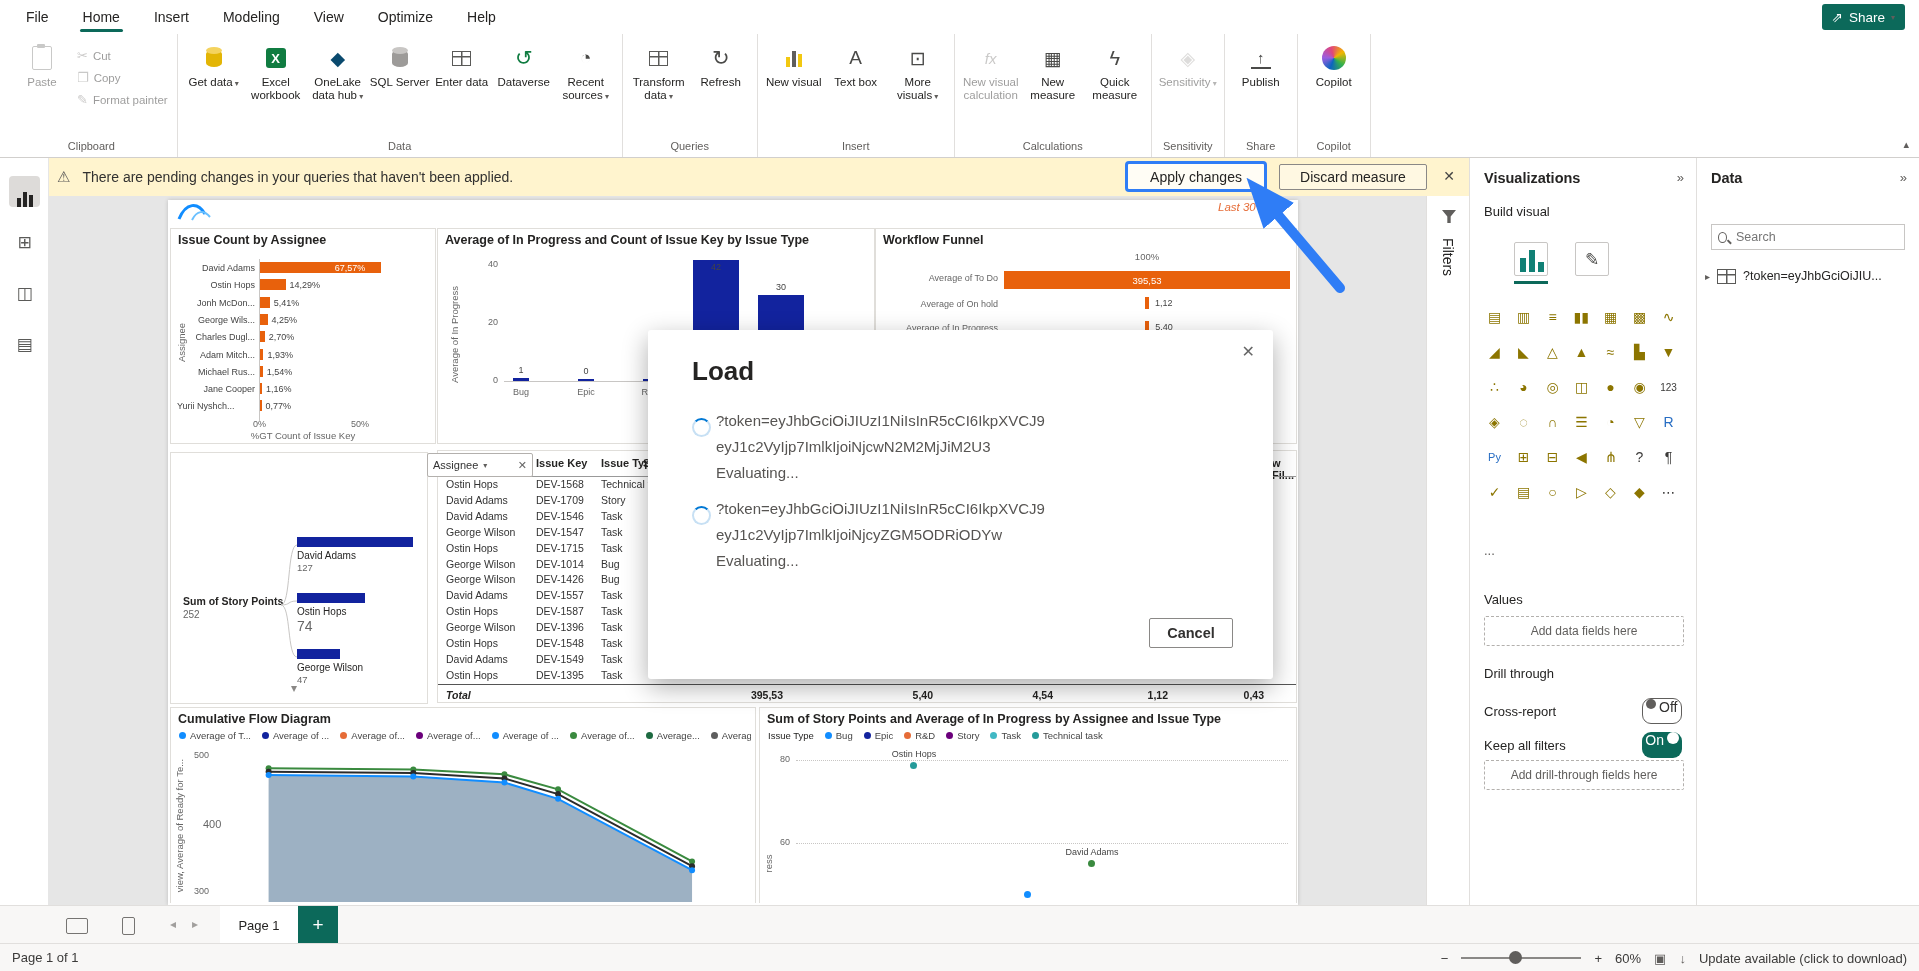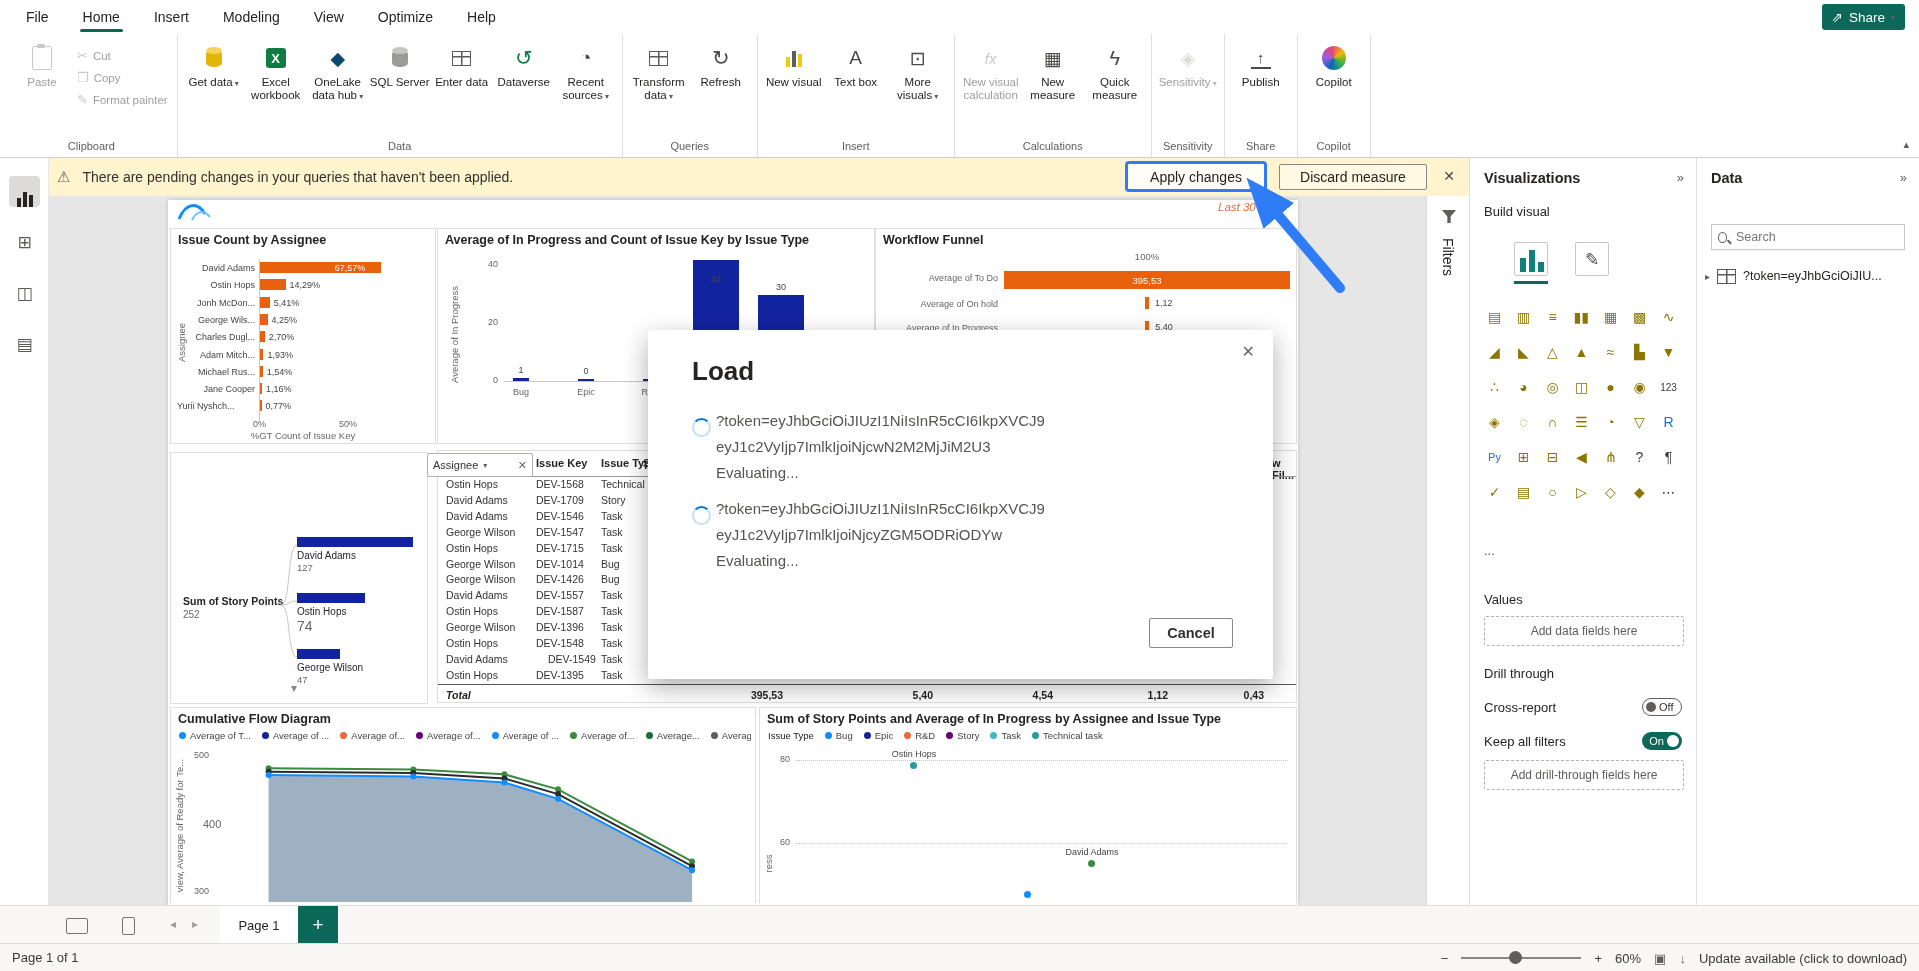--- a/index.html
+++ b/index.html
@@ -67,21 +67,21 @@
 .panel{position:absolute;top:158px;height:747px;background:#fff;border-left:1px solid #e1dfdd;box-sizing:border-box}
 .ptitle{position:absolute;left:14px;top:12px;font-size:14.5px;font-weight:bold;color:#252423}
 .pmore{position:absolute;right:12px;top:12px;font-size:13px;color:#605e5c}
 .psub{position:absolute;left:14px;font-size:13px;color:#252423}
 .bvic{width:34px;height:34px;border:1px solid #c8c6c4;border-radius:2px;background-image:linear-gradient(#118075,#118075),linear-gradient(#118075,#118075),linear-gradient(#118075,#118075);background-size:6px 14px,6px 22px,6px 10px;background-position:5px 15px,14px 7px,23px 19px;background-repeat:no-repeat;box-sizing:border-box}
 .fvic{width:34px;height:34px;border:1px solid #c8c6c4;border-radius:2px;display:flex;align-items:center;justify-content:center;font-size:17px;color:#4a4a48;box-sizing:border-box}
 #vgrid{position:absolute;left:10px;top:145px;width:210px;display:flex;flex-wrap:wrap}
 .vicon{width:24px;height:24px;margin:2px 2.5px 9px;display:flex;align-items:center;justify-content:center;font-size:14px;color:#8c7500;border-radius:2px}
 .dashbox{position:absolute;left:14px;width:198px;height:28px;border:1px dashed #b3b0ad;border-radius:2px;display:flex;align-items:center;justify-content:center;font-size:12px;color:#605e5c}
 .togglerow{position:absolute;left:14px;width:198px;display:flex;align-items:center;justify-content:space-between;font-size:13px;color:#252423}
-.tog{width:40px;height:18px;border-radius:9px;display:flex;align-items:center;font-size:11px;box-sizing:border-box}
+.tog{width:40px;height:26px;border-radius:9px;display:flex;font-size:14px;box-sizing:border-box}
 .tog.off{border:1px solid #605e5c;background:#fff;color:#323130;padding-left:3px;gap:3px}
 .tog.off .knob{width:10px;height:10px;border-radius:50%;background:#605e5c}
 .tog.on{background:#0c695a;color:#fff;justify-content:flex-end;padding-right:3px;gap:3px}
 .tog.on .knob{width:12px;height:12px;border-radius:50%;background:#fff}
 #search-box{position:absolute;left:14px;top:66px;width:194px;height:26px;border:1px solid #c8c6c4;background:#fff;display:flex;align-items:center;box-sizing:border-box;padding:0 6px}
 #search-box input{border:0;outline:0;font-size:12.5px;width:160px;font-family:inherit;color:#333;background:transparent}
 .mag{width:9px;height:9px;border:1.5px solid #605e5c;border-radius:50%;position:relative;margin-right:7px}
 .mag:after{content:"";position:absolute;left:8px;top:8px;width:5px;height:1.5px;background:#605e5c;transform:rotate(45deg)}
 #data-field-row{position:absolute;left:8px;top:106px;width:208px;height:24px;display:flex;align-items:center;gap:7px;font-size:12.5px;color:#252423}
 
@@ -351,21 +351,21 @@
           <div style="position: absolute; left: 2px; top: 137.8px; width: 82px; text-align: right; font-size: 9px; color: rgb(68, 68, 68); white-space: nowrap; overflow: hidden;">Michael Rus...</div>
           <div style="position: absolute; left: 89px; top: 136.8px; width: 2.75352px; height: 11px; background: rgb(232, 97, 12);"></div>
           <div style="position: absolute; left: 95.7535px; top: 137.8px; font-size: 9px; color: rgb(68, 68, 68);">1,54%</div>
           <div style="position: absolute; left: 2px; top: 155.1px; width: 82px; text-align: right; font-size: 9px; color: rgb(68, 68, 68); white-space: nowrap; overflow: hidden;">Jane Cooper</div>
           <div style="position: absolute; left: 89px; top: 154.1px; width: 2.07408px; height: 11px; background: rgb(232, 97, 12);"></div>
           <div style="position: absolute; left: 95.0741px; top: 155.1px; font-size: 9px; color: rgb(68, 68, 68);">1,16%</div>
           <div style="position: absolute; left: 6px; top: 172.4px; width: 82px; text-align: left; font-size: 9px; color: rgb(68, 68, 68); white-space: nowrap; overflow: hidden;">Yurii Nyshch...</div>
           <div style="position: absolute; left: 89px; top: 171.4px; width: 1.5px; height: 11px; background: rgb(232, 97, 12);"></div>
           <div style="position: absolute; left: 94.5px; top: 172.4px; font-size: 9px; color: rgb(68, 68, 68);">0,77%</div>
           <div style="position: absolute; left: 82px; top: 190px; font-size: 9px; color: rgb(102, 102, 102);">0%</div>
-          <div style="position: absolute; left: 168px; top: 190px; font-size: 9px; color: rgb(102, 102, 102);">50%</div>
+          <div style="position: absolute; left: 180px; top: 190px; font-size: 9px; color: rgb(102, 102, 102);">50%</div>
         </div>
       <div class="ax" style="left:0;right:0;top:201px;text-align:center">%GT Count of Issue Key</div>
       <div class="vax" style="left:-70px;top:108px">Assignee</div>
     </div>
 
     <div class="vis" id="v-columns" style="left:269px;top:28px;width:438px;height:216px">
       <div class="vtitle">Average of In Progress and Count of Issue Key by Issue Type</div>
       <div id="col-body">
           <div style="position: absolute; left: 66px; top: 152px; width: 364px; height: 1px; background: rgb(200, 198, 196);"></div>
           <div style="position: absolute; left: 40px; top: 30px; width: 20px; text-align: right; font-size: 9px; color: rgb(102, 102, 102);">40</div>
@@ -373,21 +373,21 @@
           <div style="position: absolute; left: 40px; top: 146px; width: 20px; text-align: right; font-size: 9px; color: rgb(102, 102, 102);">0</div>
           <div style="position: absolute; left: 75px; top: 149.12px; width: 16px; height: 2.88px; background: rgb(18, 35, 158);"></div>
           <div style="position: absolute; left: 71px; top: 136.12px; width: 24px; text-align: center; font-size: 9px; color: rgb(68, 68, 68);">1</div>
           <div style="position: absolute; left: 53px; top: 158px; width: 60px; text-align: center; font-size: 9px; color: rgb(102, 102, 102); white-space: nowrap;">Bug</div>
           <div style="position: absolute; left: 140px; top: 150px; width: 16px; height: 2px; background: rgb(18, 35, 158);"></div>
           <div style="position: absolute; left: 136px; top: 137px; width: 24px; text-align: center; font-size: 9px; color: rgb(68, 68, 68);">0</div>
           <div style="position: absolute; left: 118px; top: 158px; width: 60px; text-align: center; font-size: 9px; color: rgb(102, 102, 102); white-space: nowrap;">Epic</div>
           <div style="position: absolute; left: 205px; top: 150px; width: 16px; height: 2px; background: rgb(18, 35, 158);"></div>
           <div style="position: absolute; left: 183px; top: 158px; width: 60px; text-align: center; font-size: 9px; color: rgb(102, 102, 102); white-space: nowrap;">R&amp;D</div>
           <div style="position: absolute; left: 255px; top: 31.04px; width: 46px; height: 120.96px; background: rgb(18, 35, 158);"></div>
-          <div style="position: absolute; left: 266px; top: 33px; width: 24px; text-align: center; font-size: 9px; color: rgb(68, 68, 68); margin-top: 12px;">42</div>
+          <div style="position: absolute; left: 266px; top: 33px; width: 24px; text-align: center; font-size: 9px; color: rgb(68, 68, 68);">42</div>
           <div style="position: absolute; left: 248px; top: 158px; width: 60px; text-align: center; font-size: 9px; color: rgb(102, 102, 102); white-space: nowrap;">Story</div>
           <div style="position: absolute; left: 320px; top: 65.6px; width: 46px; height: 86.4px; background: rgb(18, 35, 158);"></div>
           <div style="position: absolute; left: 331px; top: 52.6px; width: 24px; text-align: center; font-size: 9px; color: rgb(68, 68, 68);">30</div>
           <div style="position: absolute; left: 313px; top: 158px; width: 60px; text-align: center; font-size: 9px; color: rgb(102, 102, 102); white-space: nowrap;">Task</div>
           <div style="position: absolute; left: 400px; top: 150px; width: 16px; height: 2px; background: rgb(18, 35, 158);"></div>
           <div style="position: absolute; left: 378px; top: 158px; width: 60px; text-align: center; font-size: 9px; color: rgb(102, 102, 102); white-space: nowrap;">Technical task</div>
         </div>
       <div class="vax" style="left:-64px;top:100px">Average of In Progress</div>
     </div>
 
@@ -490,21 +490,21 @@
             <span style="left: 98px;">DEV-1396</span>
             <span style="left: 163px;">Task</span>
           </div>
           <div class="trow" style="position: absolute; left: 0px; top: 186px; width: 858px; height: 16px;">
             <span style="left: 8px;">Ostin Hops</span>
             <span style="left: 98px;">DEV-1548</span>
             <span style="left: 163px;">Task</span>
           </div>
           <div class="trow" style="position: absolute; left: 0px; top: 201.9px; width: 858px; height: 16px;">
             <span style="left: 8px;">David Adams</span>
-            <span style="left: 98px; margin-left: 12px;">DEV-1549</span>
+            <span style="left: 98px;">DEV-1549</span>
             <span style="left: 163px;">Task</span>
           </div>
           <div class="trow" style="position: absolute; left: 0px; top: 217.8px; width: 858px; height: 16px;">
             <span style="left: 8px;">Ostin Hops</span>
             <span style="left: 98px;">DEV-1395</span>
             <span style="left: 163px;">Task</span>
           </div>
           <div style="position: absolute; left: 0px; top: 233px; width: 858px; height: 1px; background: rgb(85, 85, 85);"></div>
           <div style="position: absolute; left: 8px; top: 238px; font-size: 10.5px; font-weight: bold; color: rgb(37, 36, 35); font-style: italic;">Total</div>
           <div style="position: absolute; left: 285px; top: 238px; width: 60px; text-align: right; font-size: 10.5px; font-weight: bold; color: rgb(37, 36, 35);">395,53</div>

